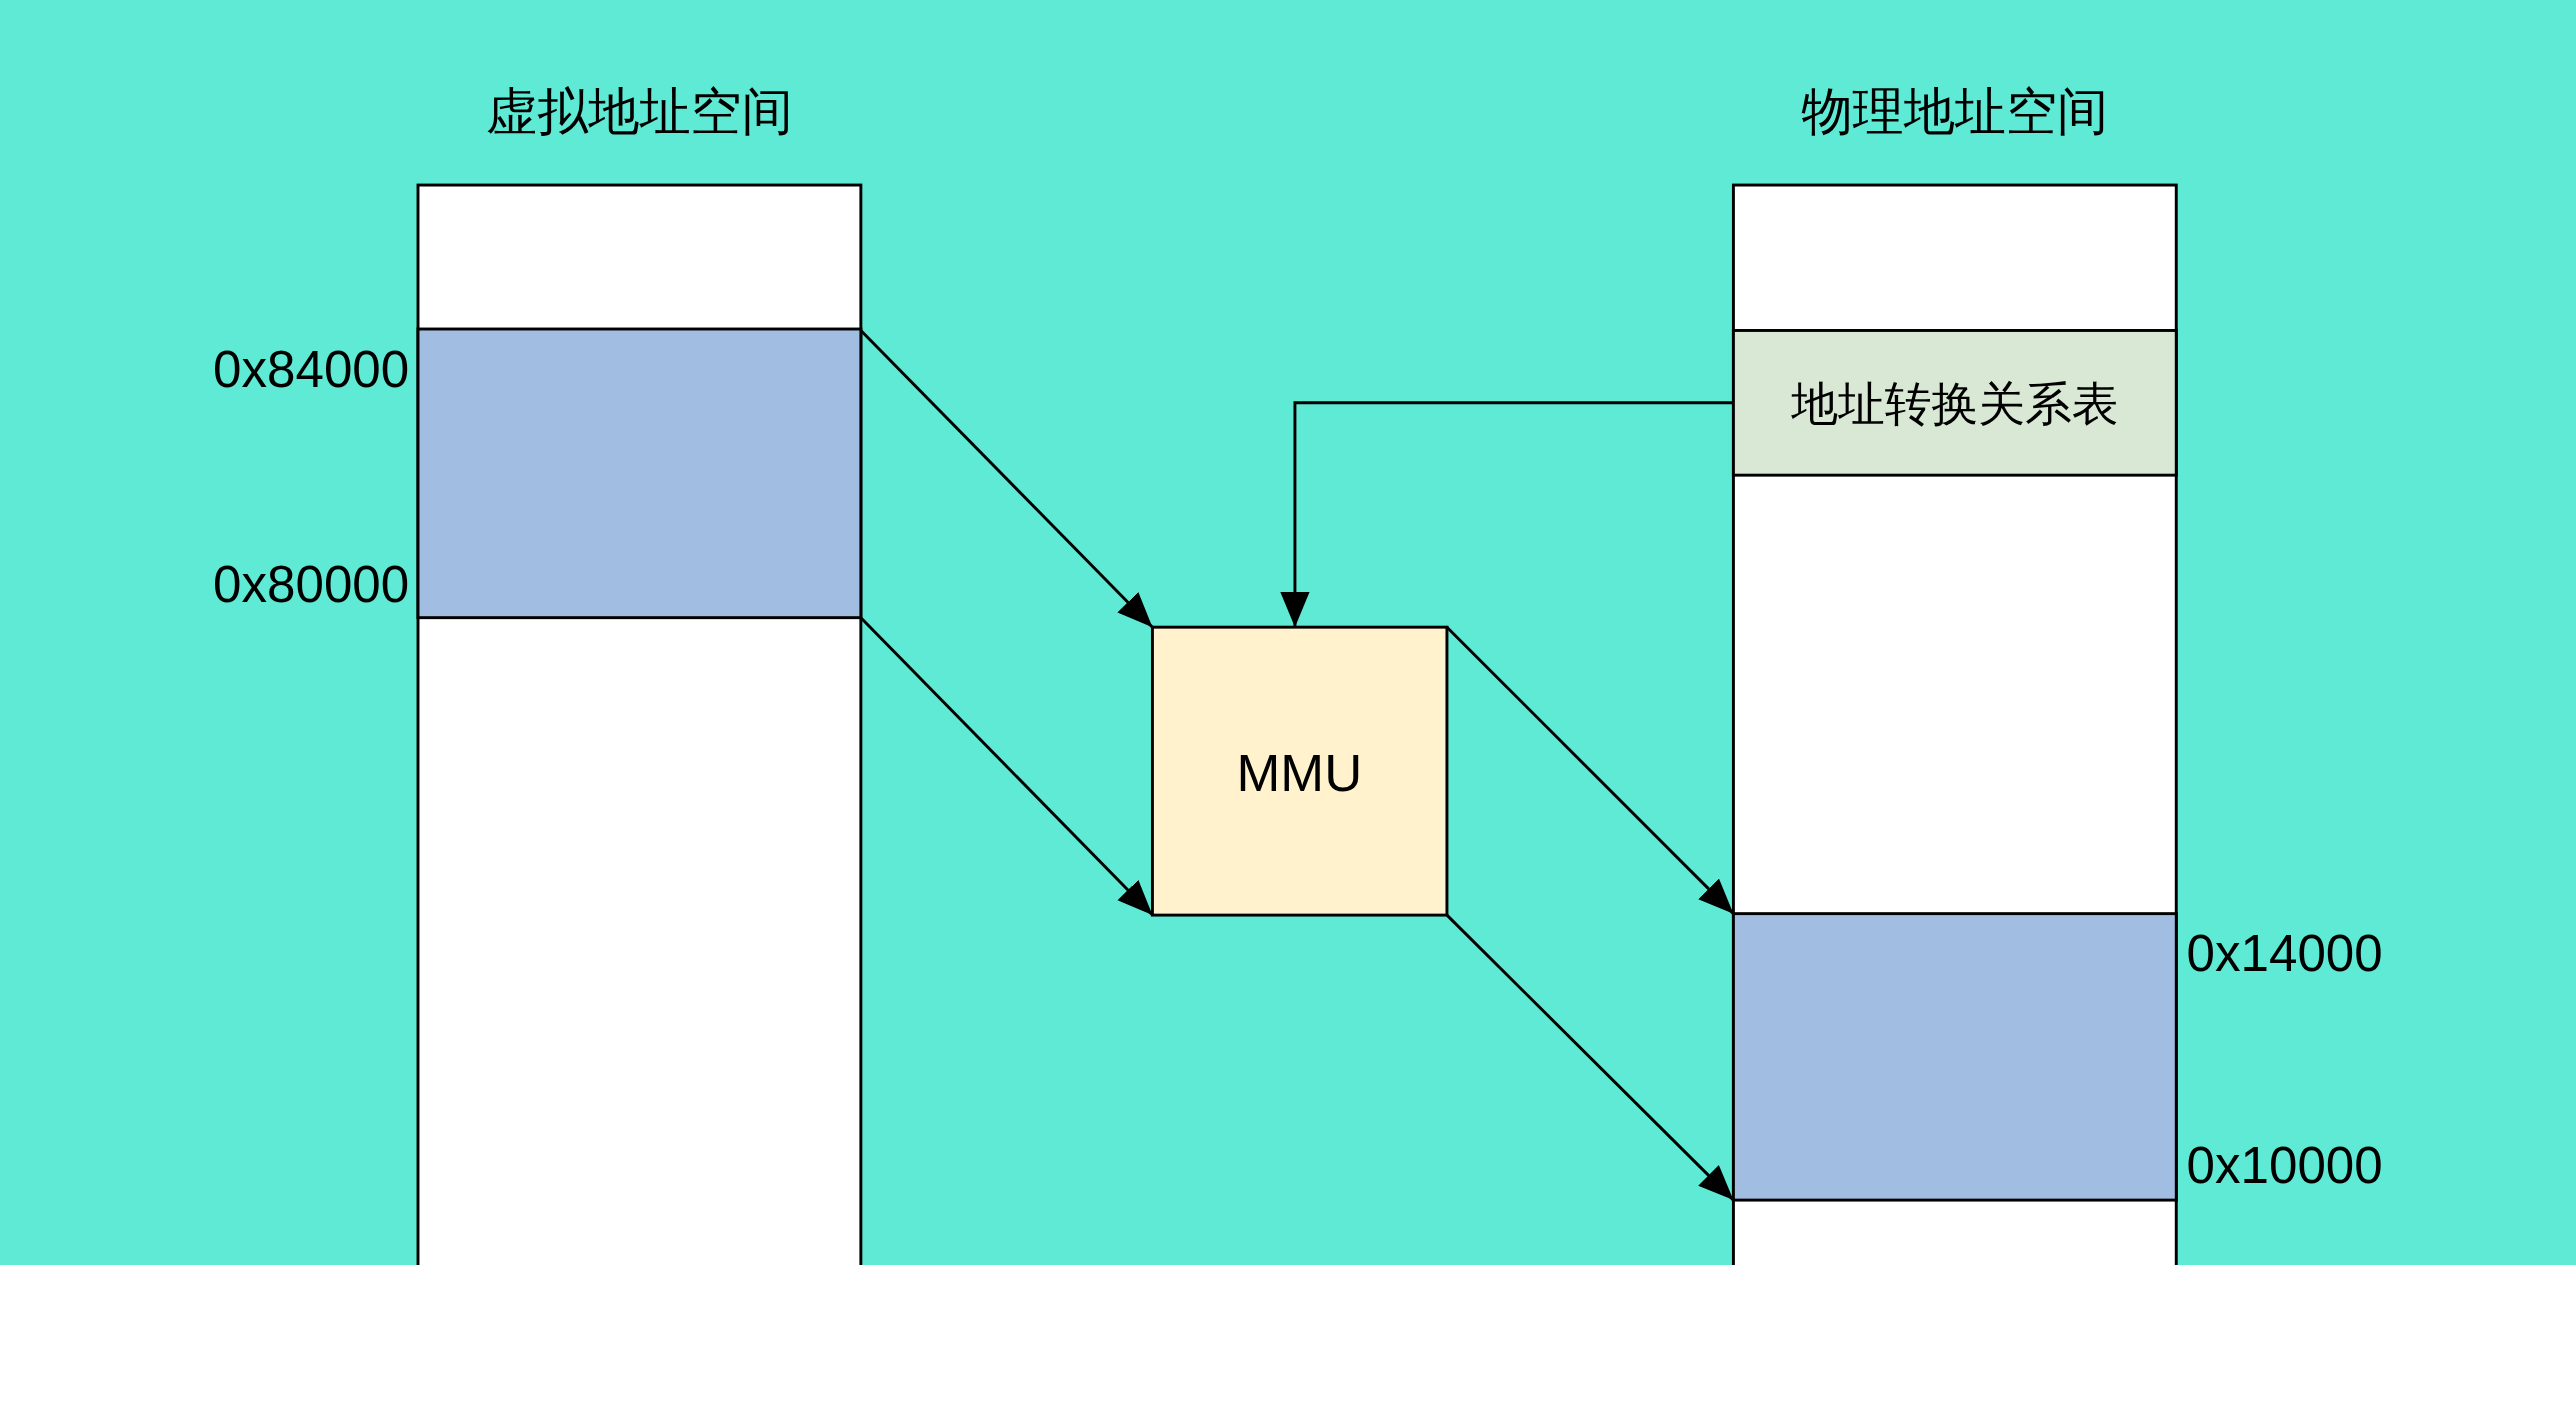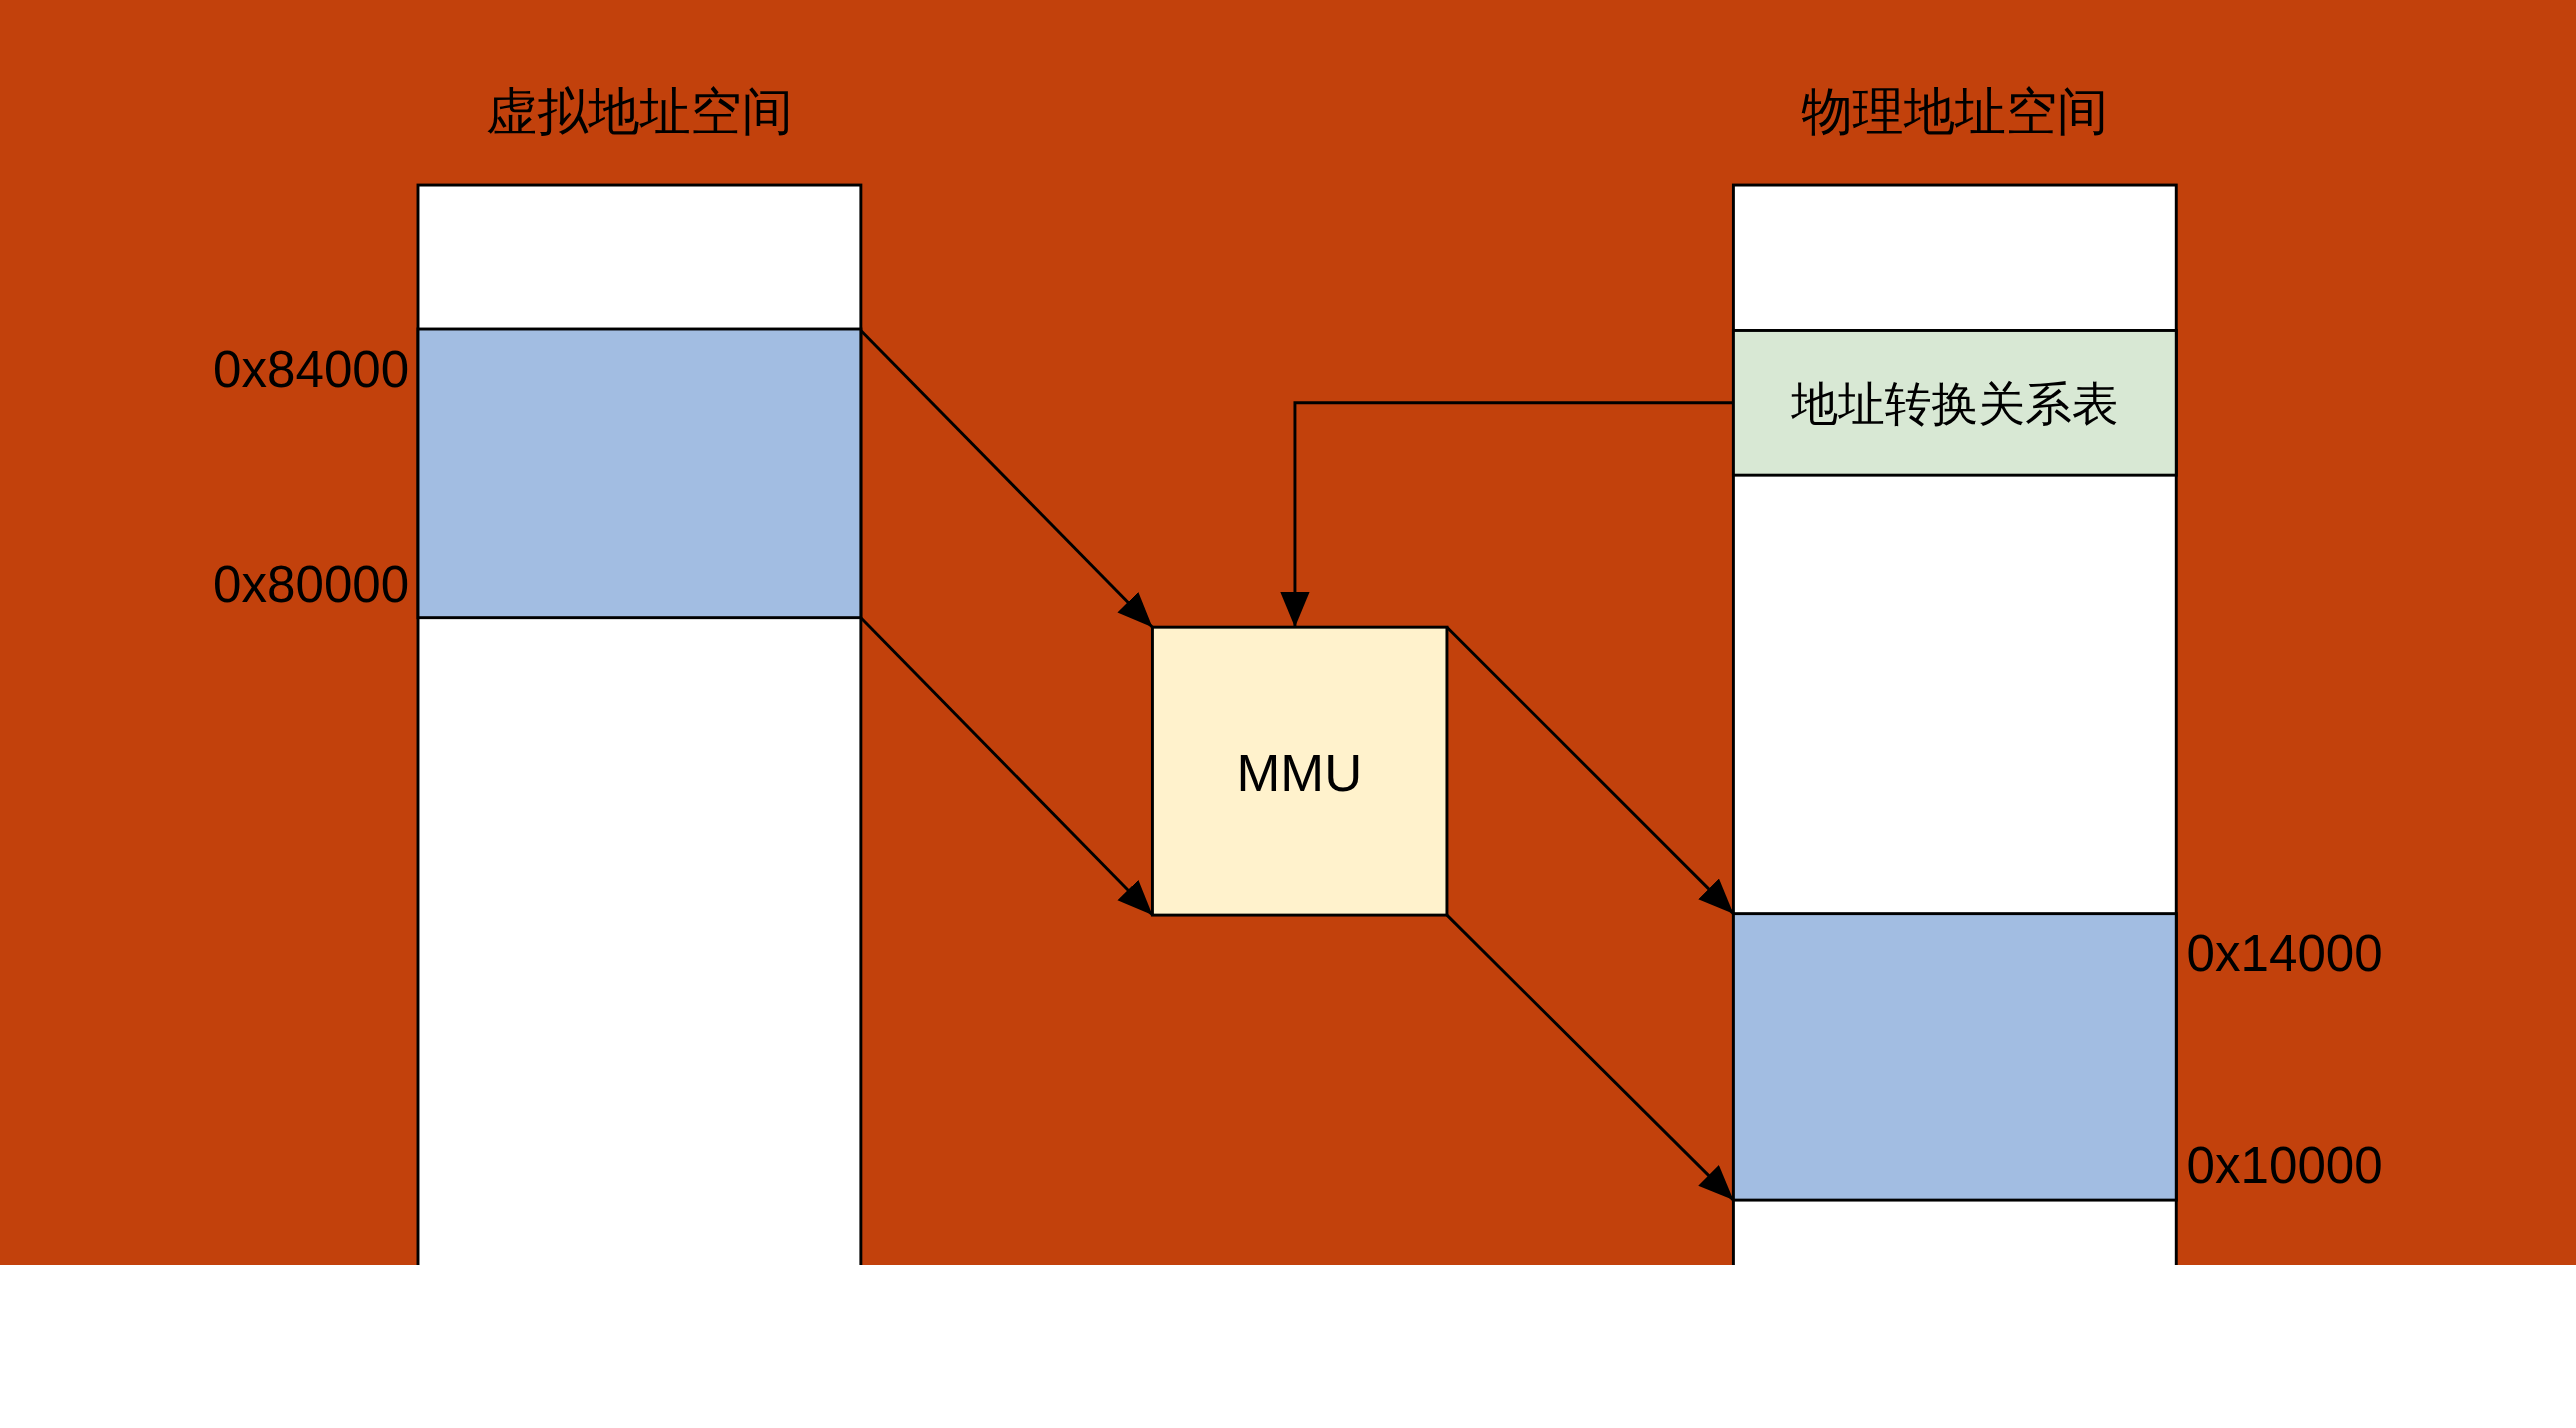--- a/index.html
+++ b/index.html
@@ -4,21 +4,21 @@
 <style>
   html, body {
     margin: 0;
     padding: 0;
     background: #ffffff;
   }
   .canvas {
     position: relative;
     width: 2576px;
     height: 1265px;
-    background: #c2410c;
+    background: #5eead4;
     font-family: "Liberation Sans", "DejaVu Sans", sans-serif;
     text-align: right;
   }
   .canvas svg {
     position: absolute;
     left: 0;
     top: 0;
     display: block;
   }
   text {

